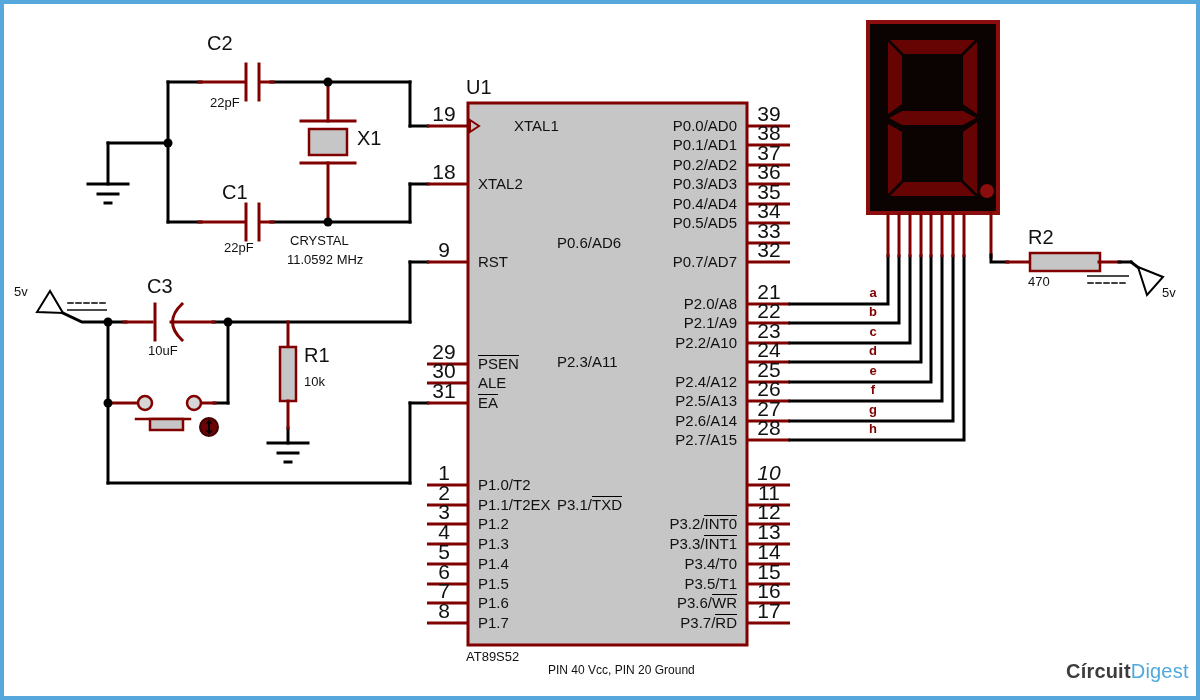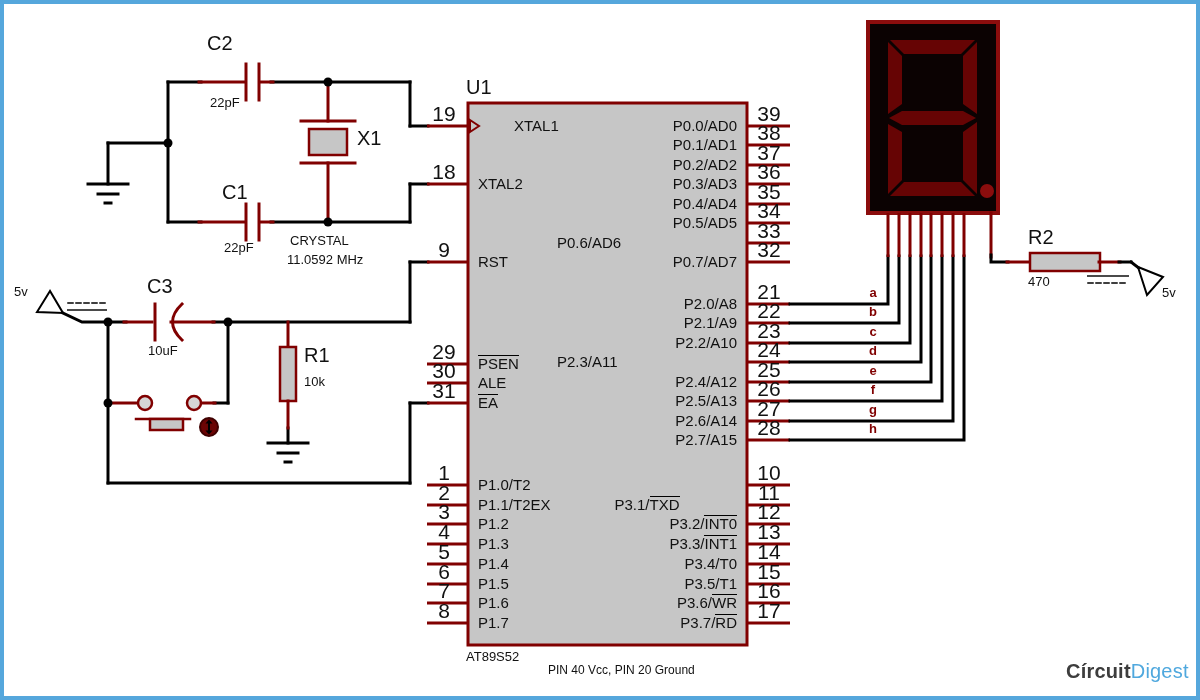--- a/index.html
+++ b/index.html
@@ -323,23 +323,23 @@
       <div class="lbl seglbl" style="left:848px; top:363px;">e</div>
       <div class="lbl pinnum" style="left:747px; top:381px;">26</div>
       <div class="lbl pinlbl" style="left:557px; top:391px; width:180px; text-align:right;">P2.5/A13</div>
       <div class="lbl seglbl" style="left:848px; top:382px;">f</div>
       <div class="lbl pinnum" style="left:747px; top:401px;">27</div>
       <div class="lbl pinlbl" style="left:557px; top:411px; width:180px; text-align:right;">P2.6/A14</div>
       <div class="lbl seglbl" style="left:848px; top:402px;">g</div>
       <div class="lbl pinnum" style="left:747px; top:420px;">28</div>
       <div class="lbl pinlbl" style="left:557px; top:430px; width:180px; text-align:right;">P2.7/A15</div>
       <div class="lbl seglbl" style="left:848px; top:421px;">h</div>
-      <div class="lbl pinnum" style="left:747px; top:465px;">10</div>
+      <div class="lbl pinnum" style="left:747px; top:465px;font-style:italic;">10</div>
       <div class="lbl pinnum" style="left:747px; top:485px;">11</div>
-      <div class="lbl pinlbl" style="left:557px; top:495px; width:180px; text-align:center;">P3.1/<span class="ov">TXD</span></div>
+      <div class="lbl pinlbl" style="left:557px; top:495px; width:180px; text-align:left;">P3.1/<span class="ov">TXD</span></div>
       <div class="lbl pinnum" style="left:747px; top:504px;">12</div>
       <div class="lbl pinlbl" style="left:557px; top:514px; width:180px; text-align:right;">P3.2/<span class="ov">INT0</span></div>
       <div class="lbl pinnum" style="left:747px; top:524px;">13</div>
       <div class="lbl pinlbl" style="left:557px; top:534px; width:180px; text-align:right;">P3.3/<span class="ov">INT1</span></div>
       <div class="lbl pinnum" style="left:747px; top:544px;">14</div>
       <div class="lbl pinlbl" style="left:557px; top:554px; width:180px; text-align:right;">P3.4/T0</div>
       <div class="lbl pinnum" style="left:747px; top:564px;">15</div>
       <div class="lbl pinlbl" style="left:557px; top:574px; width:180px; text-align:right;">P3.5/T1</div>
       <div class="lbl pinnum" style="left:747px; top:583px;">16</div>
       <div class="lbl pinlbl" style="left:557px; top:593px; width:180px; text-align:right;">P3.6/<span class="ov">WR</span></div>

